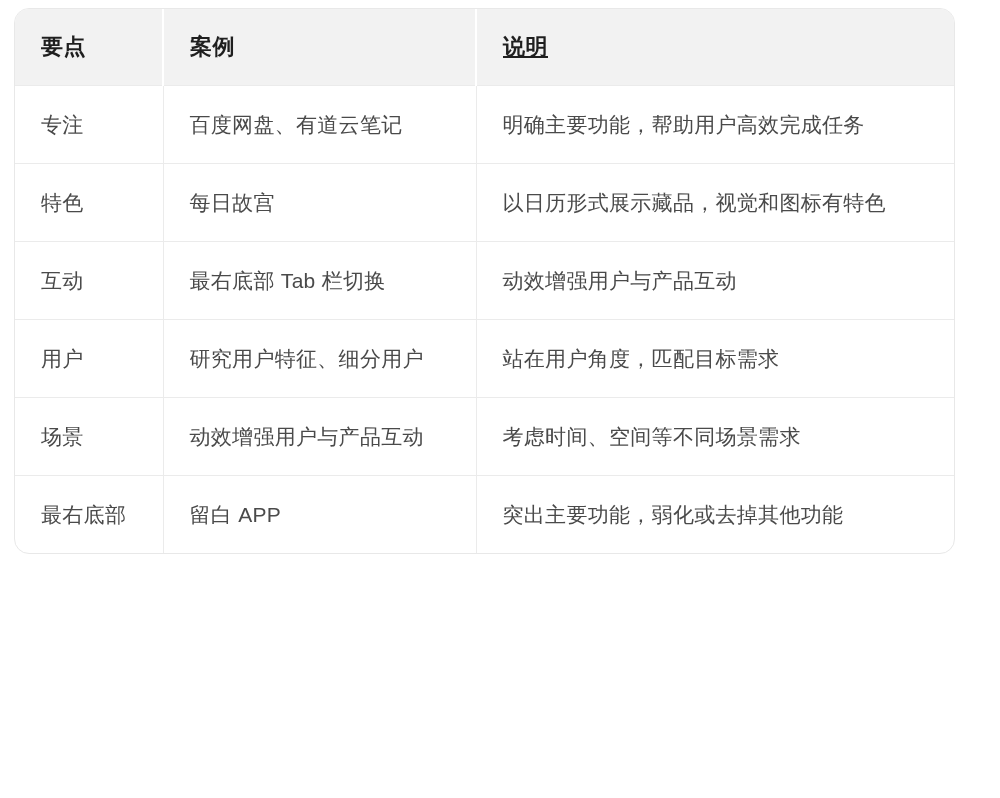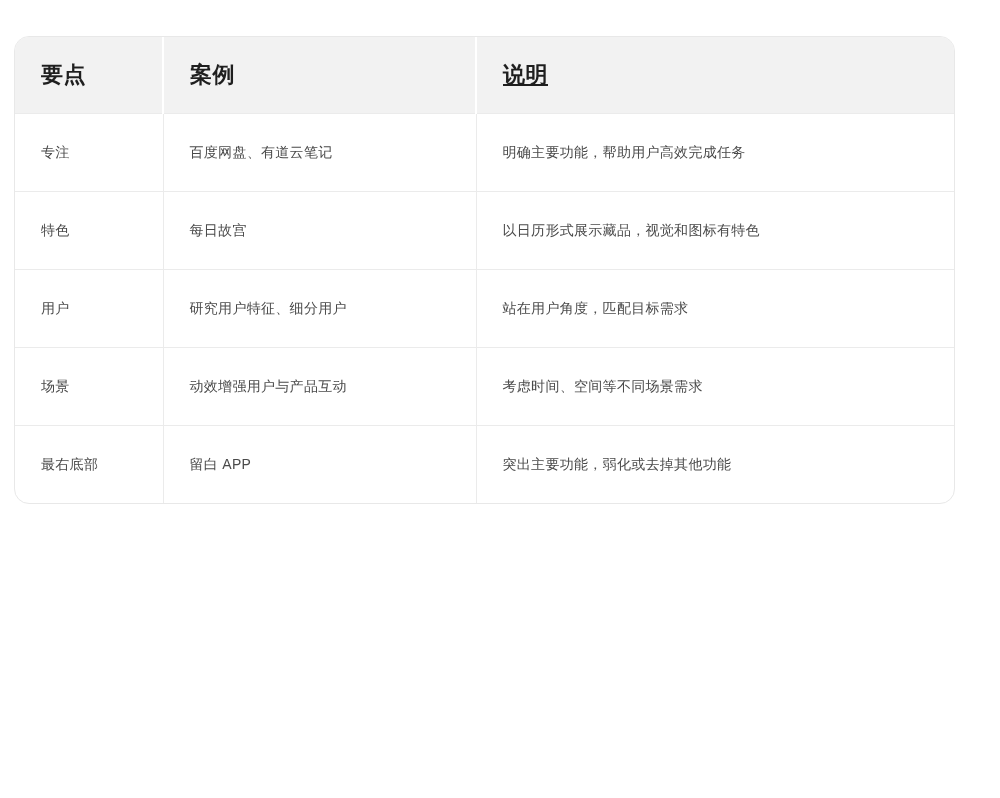--- a/index.html
+++ b/index.html
@@ -26,21 +26,20 @@
   .table-wrap{
     position:absolute;
     left:14px;
     top:8px;
     width:941px;
     border:1px solid var(--outer-border);
     border-radius:15px;
     overflow:hidden;
     box-sizing:border-box;
     background:#ffffff;
-    margin-top:28px;
   }
   table{
     width:100%;
     border-collapse:collapse;
     table-layout:fixed;
   }
   col.c1{width:148px;}
   col.c2{width:313px;}
   col.c3{width:478px;}
   th{
@@ -51,21 +50,21 @@
     text-align:left;
     height:76px;
     padding:0 10px 0 26px;
     border-right:2px solid #ffffff;
     vertical-align:middle;
     letter-spacing:0.5px;
   }
   th:last-child{border-right:none;text-decoration:underline;}
   td{
     color:var(--body-text);
-    font-size:14px;
+    font-size:21px;
     font-weight:normal;
     text-align:left;
     height:77px;
     padding:0 10px 0 26px;
     border-top:1px solid var(--divider);
     border-right:1px solid var(--divider);
     vertical-align:middle;
     white-space:nowrap;
     overflow:hidden;
     letter-spacing:0.3px;
@@ -95,20 +94,25 @@
             <td>专注</td>
             <td>百度网盘、有道云笔记</td>
             <td>明确主要功能，帮助用户高效完成任务</td>
           </tr>
           <tr>
             <td>特色</td>
             <td>每日故宫</td>
             <td>以日历形式展示藏品，视觉和图标有特色</td>
           </tr>
           <tr>
+            <td>互动</td>
+            <td>最右底部 Tab 栏切换</td>
+            <td>动效增强用户与产品互动</td>
+          </tr>
+          <tr>
             <td>用户</td>
             <td>研究用户特征、细分用户</td>
             <td>站在用户角度，匹配目标需求</td>
           </tr>
           <tr>
             <td>场景</td>
             <td>动效增强用户与产品互动</td>
             <td>考虑时间、空间等不同场景需求</td>
           </tr>
           <tr>

